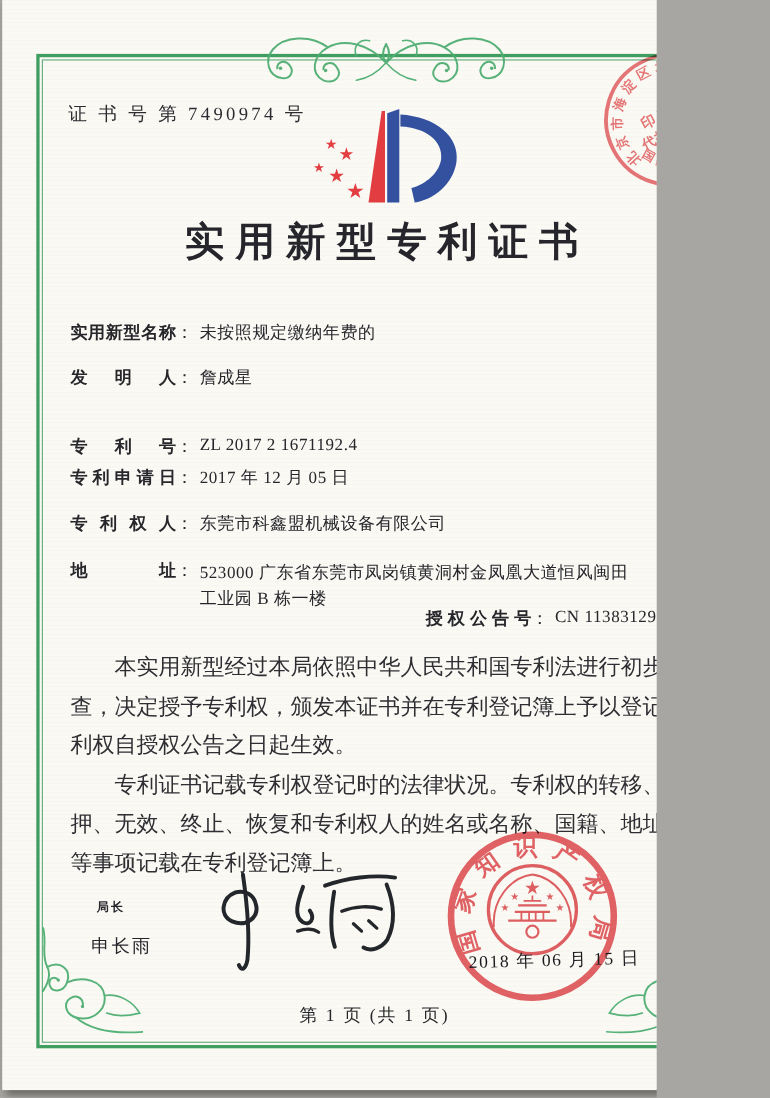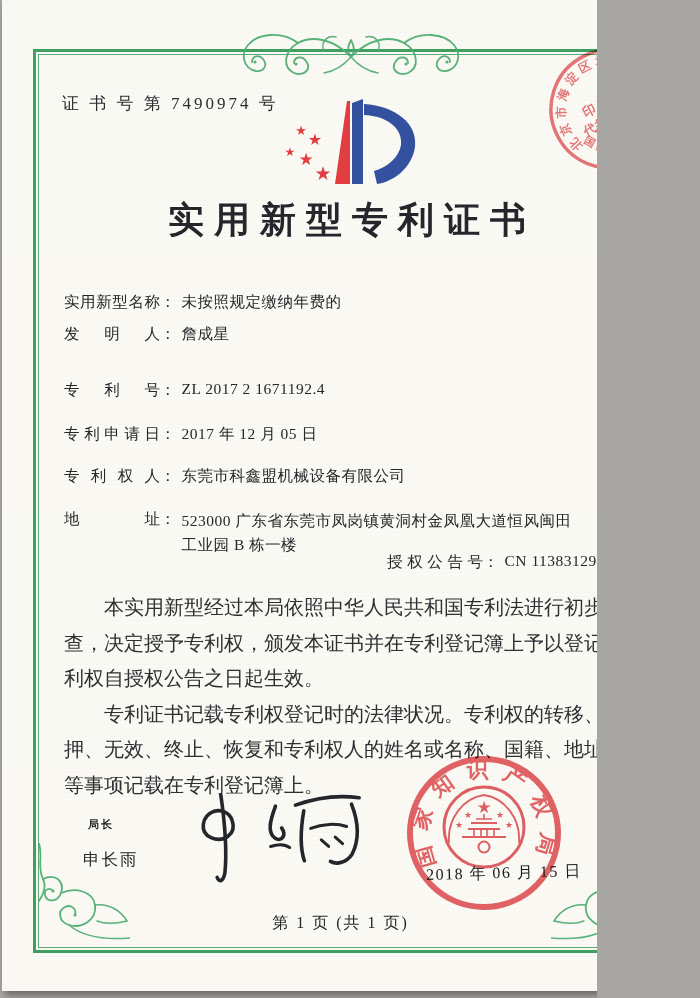--- a/index.html
+++ b/index.html
@@ -11,21 +11,21 @@
          box-shadow:3px 4px 7px rgba(40,40,38,.5);}
   .frame{position:absolute;left:31px;top:49px;width:615px;height:898px;
          border:3px solid #3f9e60;}
   .frame-inner{position:absolute;left:2px;top:2px;right:2px;bottom:2px;
          border:1px solid rgba(63,158,96,.85);}
   .cert-no{position:absolute;left:60px;top:92px;font-size:17px;letter-spacing:3px;color:#2b2b30;}
   .logo{position:absolute;left:278px;top:97px;}
   .title{position:absolute;left:0;top:196px;width:700px;text-align:center;
          font-size:36px;font-weight:600;letter-spacing:10px;color:#25252b;}
   .frow{position:absolute;left:62px;font-size:15.5px;white-space:nowrap;}
-  .flabel{display:inline-block;width:96px;text-align:justify;text-align-last:justify;vertical-align:top;}
+  .flabel{display:inline-block;width:96px;text-align:justify;text-align-last:justify;vertical-align:top;font-weight:bold;}
   .fcolon{display:inline-block;margin-right:6px;vertical-align:top;}
   .fvalue{display:inline-block;vertical-align:top;letter-spacing:.5px;}
   .addr-wrap{display:inline-block;vertical-align:top;white-space:normal;width:470px;line-height:1.55;letter-spacing:.5px;}
   .grant-right{position:absolute;left:385px;top:552px;font-size:15.5px;white-space:nowrap;}
   .paras{position:absolute;left:62px;top:590px;width:580px;font-size:20px;line-height:1.78;color:#2e2e33;}
   .paras p{margin:0;text-indent:2em;}
   .officer-title{position:absolute;left:86px;top:817px;font-size:11px;font-weight:700;letter-spacing:2px;}
   .officer-name{position:absolute;left:81px;top:849px;font-size:16.5px;font-weight:400;letter-spacing:2px;}
   .signature{position:absolute;left:183px;top:786px;}
   .seal{position:absolute;left:395px;top:745px;mix-blend-mode:multiply;}
@@ -98,24 +98,24 @@
       <polygon points="67,4 70,4 70,87 55,87" fill="#e23e41"></polygon>
       <polygon points="72,6 83,2 83,87 72,87" fill="#33519f"></polygon>
       <path d="M84,7 C116,9 138,27 135,50 C132,71 113,85 97,87 L94,74 C108,70 119,60 121,48 C123,32 108,19 84,18 Z" fill="#33519f"></path>
     </svg>
 
     <div class="title">实用新型专利证书</div>
 
     <div class="frow" style="top:292px;">
       <span class="flabel">实用新型名称</span><span class="fcolon">：</span><span class="fvalue">未按照规定缴纳年费的</span>
     </div>
-    <div class="frow" style="top:324px;">
+    <div class="frow" style="top:333px;">
       <span class="flabel">发明人</span><span class="fcolon">：</span><span class="fvalue">詹成星</span>
     </div>
-    <div class="frow" style="top:380px;">
+    <div class="frow" style="top:396px;">
       <span class="flabel">专利号</span><span class="fcolon">：</span><span class="fvalue">ZL 2017 2 1671192.4</span>
     </div>
     <div class="frow" style="top:424px;">
       <span class="flabel">专利申请日</span><span class="fcolon">：</span><span class="fvalue">2017 年 12 月 05 日</span>
     </div>
     <div class="frow" style="top:466px;">
       <span class="flabel">专利权人</span><span class="fcolon">：</span><span class="fvalue">东莞市科鑫盟机械设备有限公司</span>
     </div>
     <div class="frow" style="top:509px;">
       <span class="flabel">地址</span><span class="fcolon">：</span><span class="addr-wrap"><span>523000 广东省东莞市凤岗镇黄洞村金凤凰大道恒风闽田</span><br><span>工业园 B 栋一楼</span></span>

